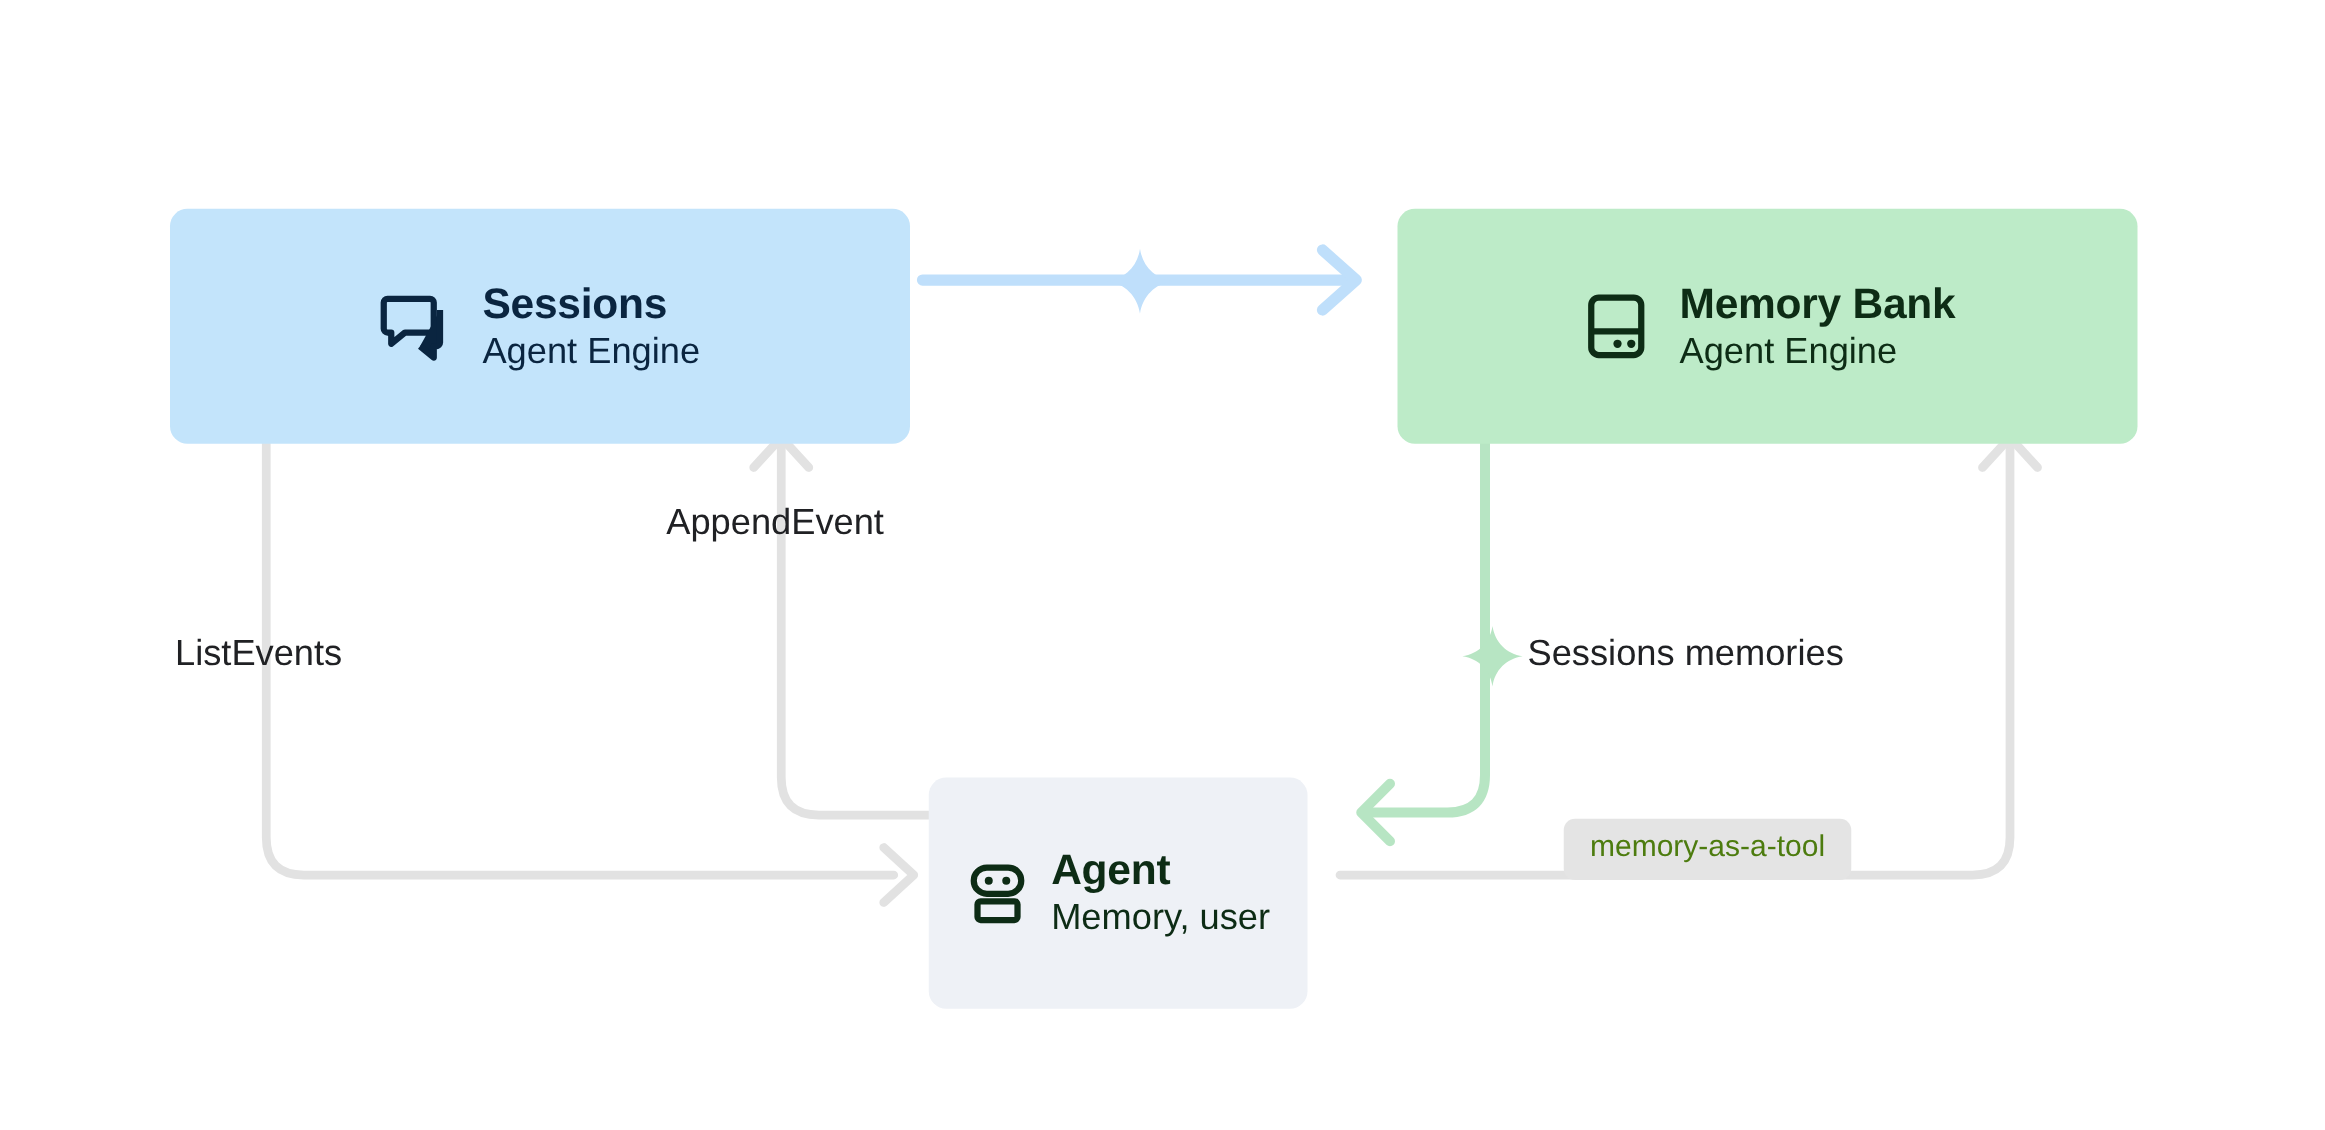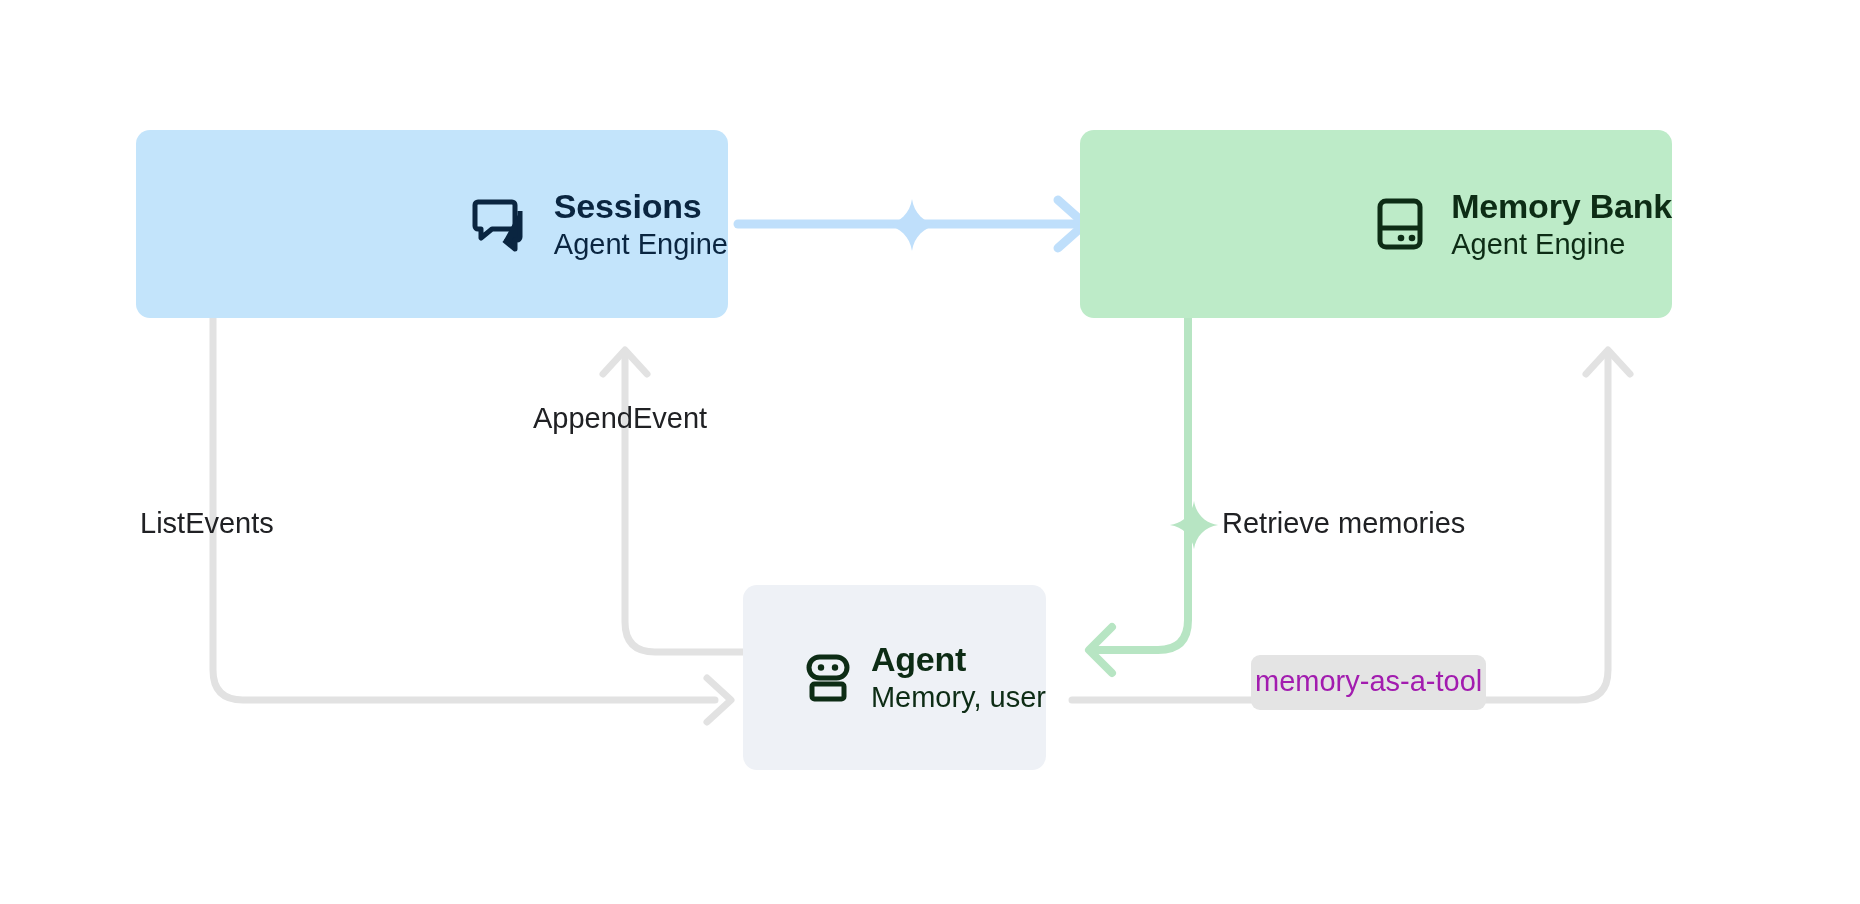--- a/index.html
+++ b/index.html
@@ -24,23 +24,24 @@
     width: 1860px;
     height: 904px;
   }
 
   
   .node {
     position: absolute;
     border-radius: 14px;
     display: flex;
     align-items: center;
-    justify-content: flex-end;
+    justify-content: center;
     gap: 22px;
     box-sizing: border-box;
+    margin-top: 37px;
   }
   .node-icon {
     display: block;
     flex: 0 0 auto;
     line-height: 0;
   }
   .node-text {
     display: flex;
     flex-direction: column;
     justify-content: center;
@@ -59,21 +60,21 @@
   }
 
   #node-sessions {
     left: 136px; top: 130px; width: 592px; height: 188px;
     background: #c3e4fb;
   }
   #node-sessions .node-title,
   #node-sessions .node-sub { color: #0a2540; }
 
   #node-memory-bank {
-    left: 1080px; top: 130px; width: 592px; height: 188px;
+    left: 1118px; top: 130px; width: 592px; height: 188px;
     background: #bdebc8;
   }
   #node-memory-bank .node-title,
   #node-memory-bank .node-sub { color: #0d2c15; }
 
   #node-agent {
     left: 743px; top: 585px; width: 303px; height: 185px;
     background: #eef1f6;
     gap: 18px;
   }
@@ -102,25 +103,25 @@
   }
   #label-append   { left: 533px; top: 400px; }
   #label-list     { left: 140px; top: 505px; }
   #label-retrieve { left: 1222px; top: 505px; }
   #label-create   { left: 1497px; top: 400px; }
 
   
   #chip-memory-tool {
     position: absolute;
     left: 1251px; top: 655px;
-    padding: 9px 4px 11px;
+    padding: 9px 21px 11px;
     border-radius: 9px;
     background: #e4e4e4;
-    color: #a21caf;
-    font-size: 29px;
+    color: #4d7c0f;
+    font-size: 24px;
     line-height: 1.2;
     white-space: nowrap;
   }
 
   
   .sparkle { position: absolute; line-height: 0; }
   #sparkle-generate { left: 884px; top: 197px; }
   #sparkle-retrieve { left: 1168px; top: 499px; }
 </style>
 </head>
@@ -209,18 +210,18 @@
       <span class="node-title">Agent</span>
       <span class="node-sub">Memory, user</span>
     </span>
   </div>
 
 
   <div class="edge-label" id="label-append">AppendEvent</div>
 
   <div class="edge-label" id="label-list">ListEvents</div>
 
-  <div class="edge-label" id="label-retrieve">Retrieve memories</div>
+  <div class="edge-label" id="label-retrieve">Sessions memories</div>
 
 
   <div id="chip-memory-tool">memory-as-a-tool</div>
 
 </div>
 
 </body></html>

